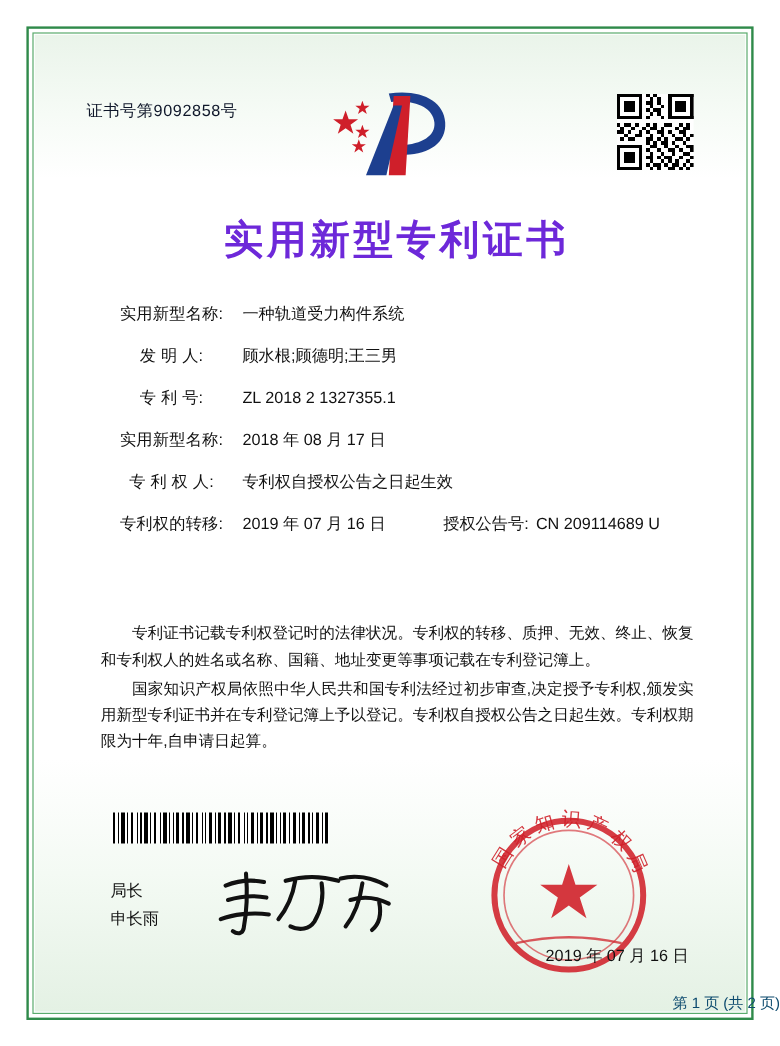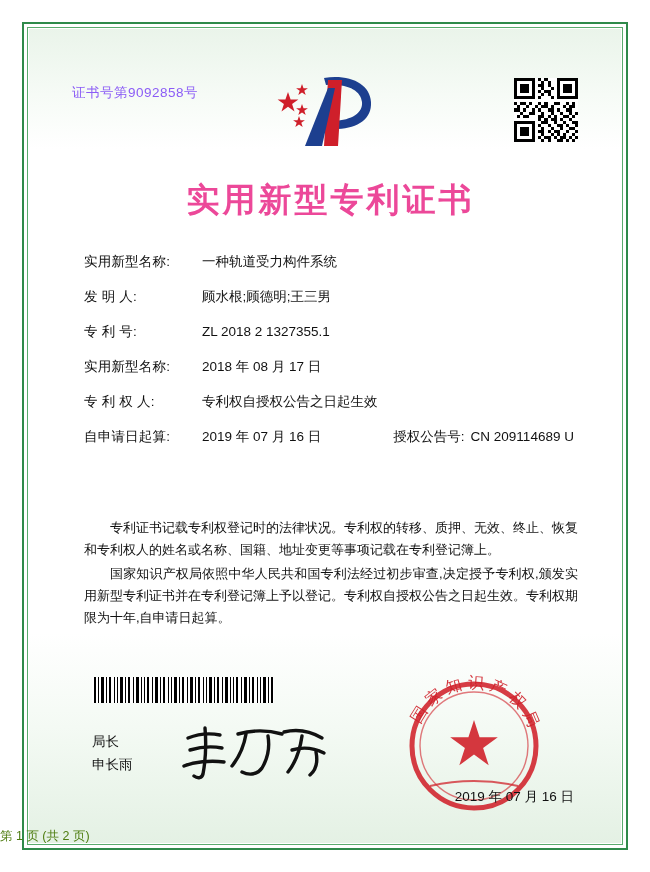--- a/index.html
+++ b/index.html
@@ -53,21 +53,21 @@
     position: absolute;
     left: 0; top: 0; right: 0; bottom: 0;
   }
 
   
   .cert-no {
     position: absolute;
     left: 72px;
     top: 84px;
     font-size: 13.5px;
-    color: #8b5cf6;
+    color: #0f172a;
     letter-spacing: 0.5px;
   }
 
   
   .logo {
     position: absolute;
     left: 272px;
     top: 72px;
     width: 108px;
     height: 80px;
@@ -86,21 +86,21 @@
   .title {
     position: absolute;
     left: 0;
     right: 0;
     top: 178px;
     text-align: center;
     font-family: "DejaVu Serif", "Liberation Serif", serif;
     font-size: 33px;
     font-weight: bold;
     letter-spacing: 3px;
-    color: #ec4899;
+    color: #6d28d9;
     padding-left: 11px;
   }
 
   
   .fields {
     position: absolute;
     left: 84px;
     top: 253px;
     right: 70px;
   }
@@ -109,27 +109,28 @@
     font-size: 13.5px;
     color: #111;
     margin-bottom: 17px;
     line-height: 18px;
     white-space: nowrap;
   }
   .field .lbl {
     display: inline-block;
     width: 118px;
     letter-spacing: 0.2px;
+    text-align: center;
   }
   .field .val {
     display: inline-block;
   }
   .field.two .lbl2 {
     display: inline-block;
-    margin-left: 72px;
+    margin-left: 48px;
   }
   .field.two .val2 {
     display: inline-block;
     margin-left: 6px;
   }
 
   
   .paras {
     position: absolute;
     left: 84px;
@@ -155,21 +156,20 @@
   }
 
   
   .sig-labels {
     position: absolute;
     left: 92px;
     top: 731px;
     font-size: 13.5px;
     line-height: 23px;
     color: #111;
-    font-family: Liberation Mono, monospace;
   }
   .sig-hand {
     position: absolute;
     left: 176px;
     top: 722px;
     width: 160px;
     height: 60px;
   }
 
   
@@ -186,23 +186,23 @@
     top: 788px;
     font-size: 13.5px;
     color: #111;
   }
 
   
   .footer {
     position: absolute;
     left: 0; right: 0;
     top: 828px;
-    text-align: left;
+    text-align: right;
     font-size: 12.5px;
-    color: #4d7c0f;
+    color: #0c4a6e;
   }
 </style>
 </head>
 <body>
 
 <div class="page">
 
   <div class="frame-outer"></div>
   <div class="frame-inner"></div>
   <div class="tint-top"></div>
@@ -357,21 +357,21 @@
       <div class="field">
         <span class="lbl">实用新型名称:</span><span class="val">2018 年 08 月 17 日</span>
       </div>
 
       <div class="field">
         <span class="lbl">专 利 权 人:</span><span class="val">专利权自授权公告之日起生效</span>
       </div>
 
 
       <div class="field two">
-        <span class="lbl">自申请日起算:</span><span class="val">2019 年 07 月 16 日</span><span class="lbl2">授权公告号:</span><span class="val2">CN 209114689 U</span>
+        <span class="lbl">专利权的转移:</span><span class="val">2019 年 07 月 16 日</span><span class="lbl2">授权公告号:</span><span class="val2">CN 209114689 U</span>
       </div>
 
     </div>
 
     <div class="paras">
       <div class="para">专利证书记载专利权登记时的法律状况。专利权的转移、质押、无效、终止、恢复和专利权人的姓名或名称、国籍、地址变更等事项记载在专利登记簿上。</div>
       <div class="para">国家知识产权局依照中华人民共和国专利法经过初步审查,决定授予专利权,颁发实用新型专利证书并在专利登记簿上予以登记。专利权自授权公告之日起生效。专利权期限为十年,自申请日起算。</div>
     </div>
 
     <div class="barcode">

